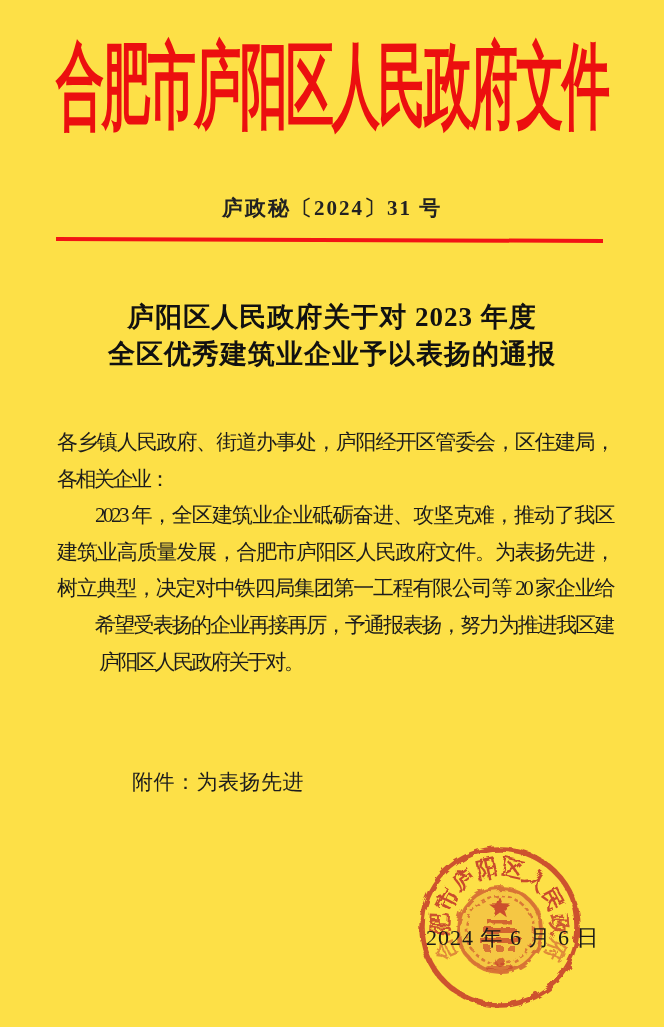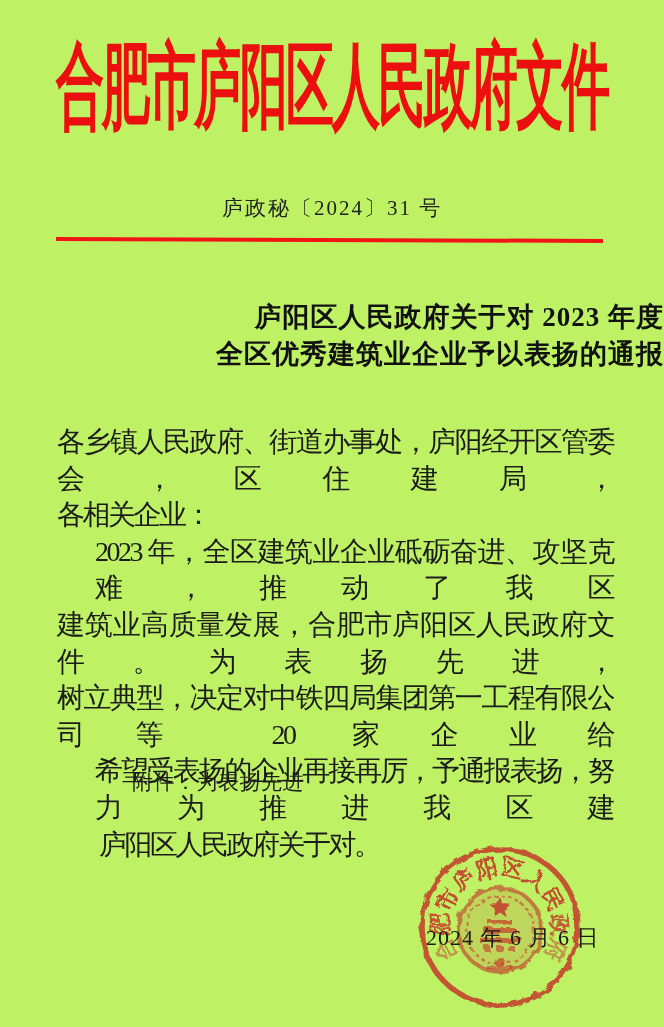--- a/index.html
+++ b/index.html
@@ -1,20 +1,20 @@
 <!DOCTYPE html>
 <html><head>
 <meta charset="utf-8">
 <style>
   html,body{margin:0;padding:0;background:#e9e9e9;}
   .page{
     position:relative;
     width:664px;height:1027px;
     margin:0 auto;
-    background:#bef264;
+    background:#fde047;
     overflow:hidden;
     font-family:"Liberation Serif","DejaVu Serif",serif;
     color:#1d1d1d;
   }
   
   .header-title{
     position:absolute;top:24px;left:0;right:0;
     text-align:center;
     font-size:48px;font-weight:bold;
     letter-spacing:-2px;
@@ -23,39 +23,40 @@
     transform:scaleY(1.95);
     transform-origin:50% 0;
   }
   
   .doc-number{
     position:absolute;top:194px;left:0;right:0;
     text-align:center;
     font-size:21px;
     letter-spacing:2px;
     color:#222;
+    font-weight:bold;
   }
   .red-line{
     position:absolute;top:238px;left:56px;
     width:547px;height:4px;
     background:#f21414;
     transform:rotate(0.2deg);
   }
   .doc-title{
     position:absolute;top:299px;left:0;right:0;
-    text-align:right;
+    text-align:center;
     font-size:27px;font-weight:bold;
     line-height:37px;
     letter-spacing:1px;
     color:#111;
   }
   .body-block{
     position:absolute;top:424px;left:57px;
     width:556px;
-    font-size:28px;
+    font-size:21px;
     letter-spacing:-2.5px;
     line-height:36.6px;
     color:#1c1c1c;
   }
   .body-line{white-space:normal;}
   .body-line.full{text-align:justify;text-align-last:justify;}
   .body-line.ind2{padding-left:38px;}
   .body-line.ind15{padding-left:42px;}
   .attachment{
     position:absolute;top:766px;left:132px;

